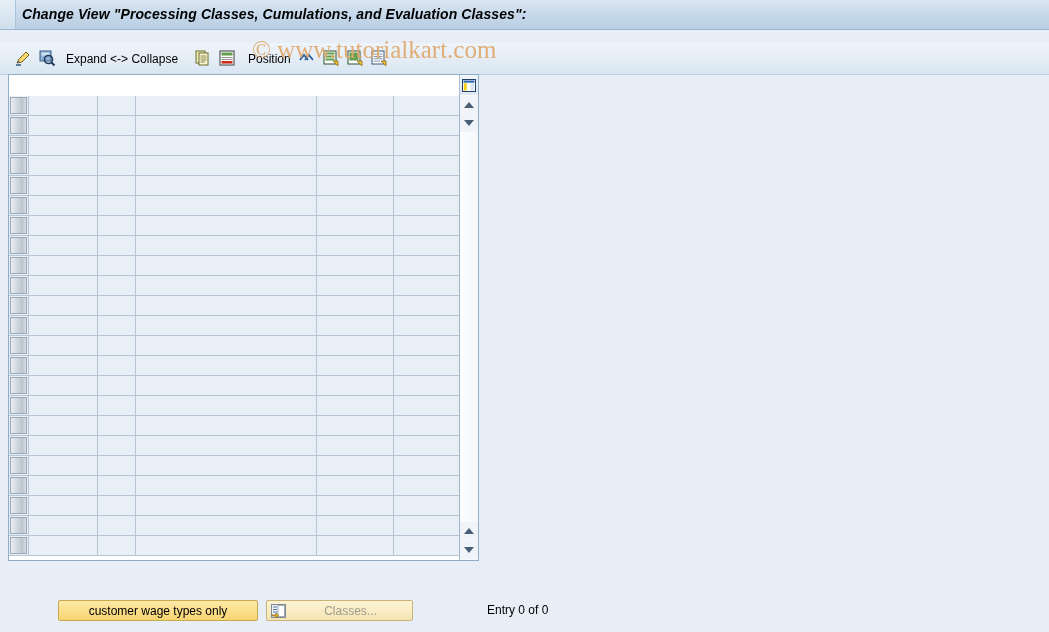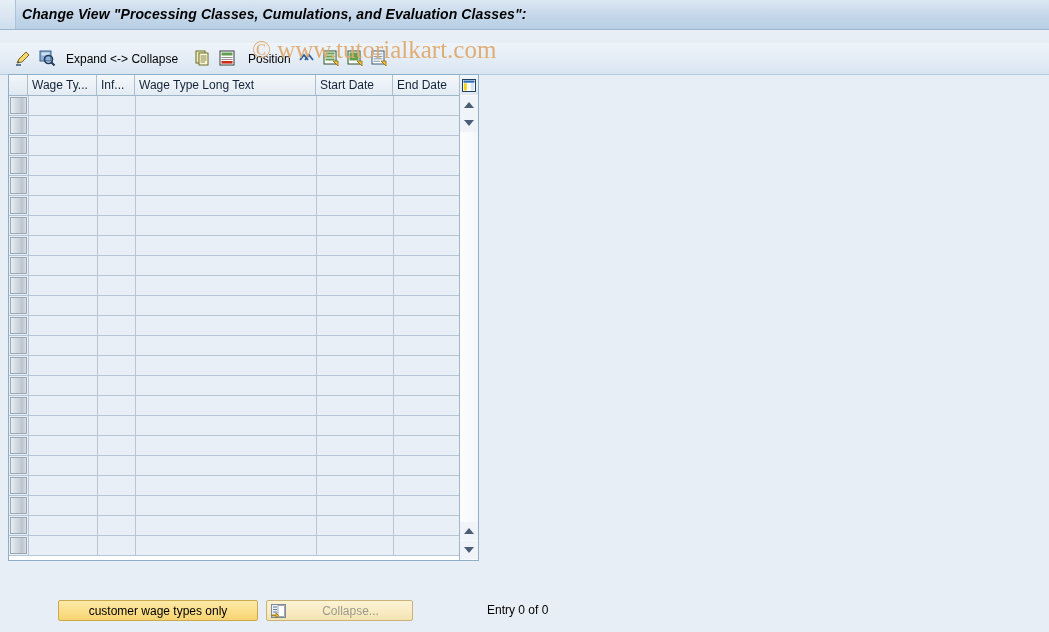--- a/index.html
+++ b/index.html
@@ -360,28 +360,20 @@
     </span>
   </div>
 </div>
 
 <div id="watermark">© www.tutorialkart.com</div>
 
 <div id="table-wrap">
 
   <div id="grid">
 
-    <div id="hdr-row">
-      <div class="hdr-corner"></div>
-      <div class="hdr-cell" style="left:19px;width:69px;">Wage Ty...</div>
-      <div class="hdr-cell" style="left:88px;width:38px;">Inf...</div>
-      <div class="hdr-cell" style="left:126px;width:181px;">Wage Type Long Text</div>
-      <div class="hdr-cell" style="left:307px;width:77px;">Start Date</div>
-      <div class="hdr-cell" style="left:384px;width:68px;border-right:none;">End Date</div>
-    </div>
 
     <div id="rows">
         <div class="row">
           <div class="rowsel"></div>
           <div class="cellsep" style="left: 19px;"></div>
           <div style="position: absolute; left: 20px; top: 0px; width: 68px; height: 19px; line-height: 19px; font-size: 12px; padding-left: 3px; box-sizing: border-box; overflow: hidden; white-space: nowrap;"></div>
           <div class="cellsep" style="left: 88px;"></div>
           <div style="position: absolute; left: 89px; top: 0px; width: 37px; height: 19px; line-height: 19px; font-size: 12px; padding-left: 3px; box-sizing: border-box; overflow: hidden; white-space: nowrap;"></div>
           <div class="cellsep" style="left: 126px;"></div>
           <div style="position: absolute; left: 127px; top: 0px; width: 180px; height: 19px; line-height: 19px; font-size: 12px; padding-left: 3px; box-sizing: border-box; overflow: hidden; white-space: nowrap;"></div>
@@ -714,17 +706,17 @@
 
   <div id="btn-position">
     <span style="display:inline-flex;align-items:center;justify-content:center;width:22px;">
       <svg width="15" height="14" viewBox="0 0 15 14">
         <rect x="0.5" y="0.5" width="14" height="13" fill="#eceff3" stroke="#7f8a96" stroke-width="1"></rect>
         <rect x="7" y="1.6" width="6.4" height="10.8" fill="#ffffff" stroke="#8d97a2" stroke-width="0.8"></rect>
         <path d="M2 3 L6 3 M2 5.5 L6 5.5 M2 8 L6 8" stroke="#4f6fa0" stroke-width="0.9"></path>
         <path d="M1 11 L5 11 L5 9 L7.5 11.6 L5 14 L5 12 L1 12 Z" fill="#f0b323" stroke="#8a6a12" stroke-width="0.7"></path>
       </svg>
     </span>
-    <span class="pos-label">Collapse...</span>
+    <span class="pos-label">Classes...</span>
   </div>
 
   <div id="entry-count">Entry 0 of 0</div>
 </div>
 
 </body></html>

